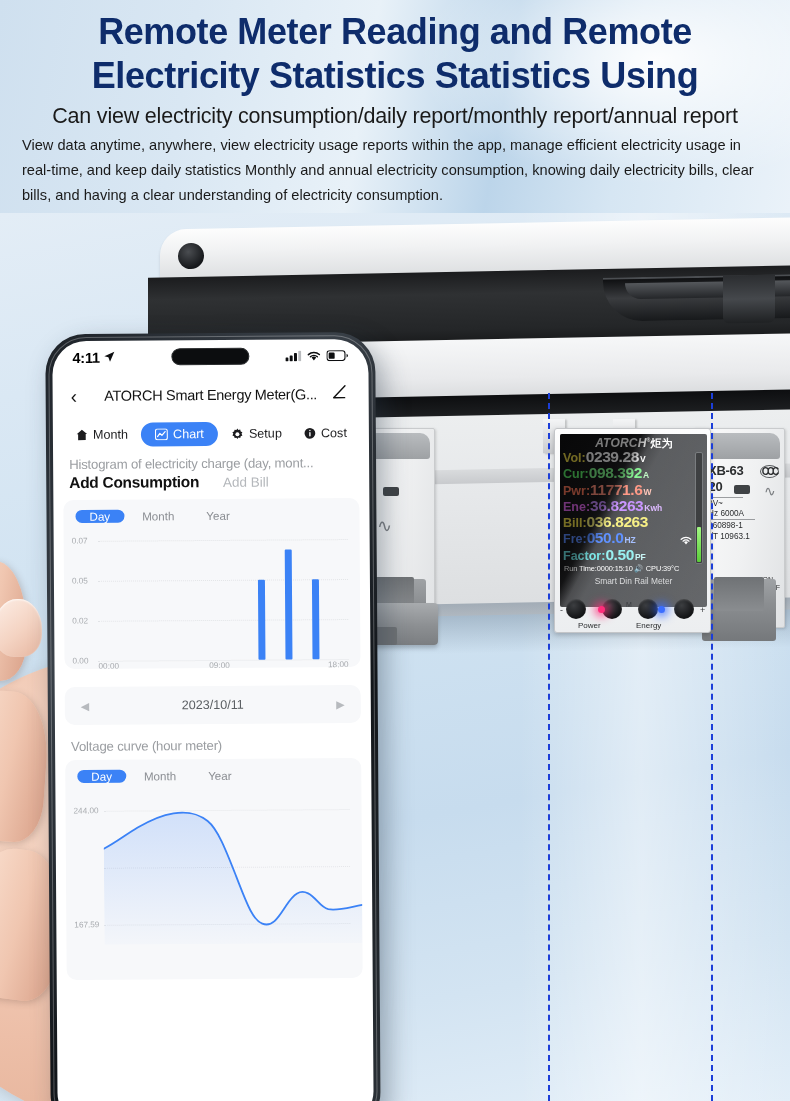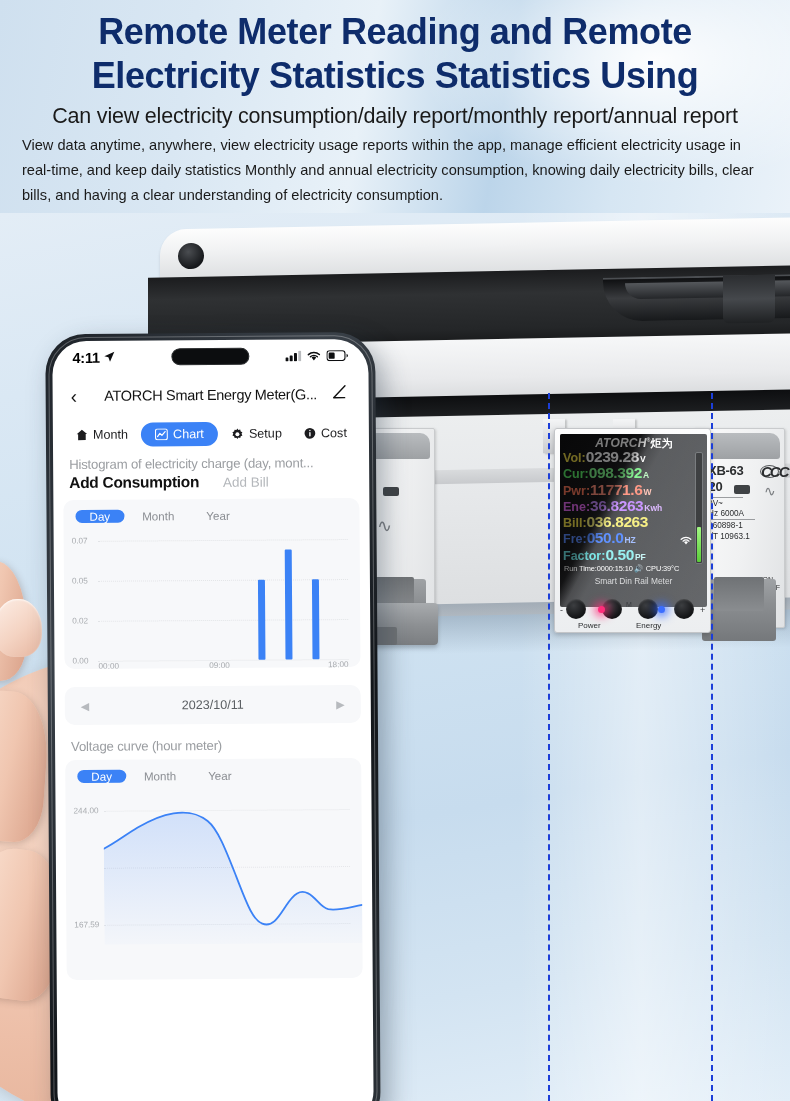--- a/index.html
+++ b/index.html
@@ -146,22 +146,22 @@
     background: linear-gradient(180deg,#b9bcbf,#9ea1a4);
     border-radius: 3px 10px 3px 3px;
   }
   .brk .txt { position:absolute; left:5px; top:34px; right:4px;
     font-size: 8.2px; color:#2b2d2f; line-height:1.26; font-family:"Liberation Sans", sans-serif;}
   .brk .model { font-size: 13px; font-weight: 600; letter-spacing:-0.3px; display:block; }
   .brk .amp { font-size: 13px; font-weight: 600; display:block; margin-bottom:1px; }
   .brk .spec { display:block; border-top:1px solid #9b9da0; padding-top:1px; width:44px;}
   .brk .cert {
     position:absolute; right:5px; top:36px; width:19px; height:13px;
-    font-size:15px; color:#2b2d2f; border:1px solid #55585b; border-radius:50%;
-    text-align:center; line-height:12px; letter-spacing:-2px; font-weight:bold;font-style:italic;
+    font-size:10px; color:#2b2d2f; border:1px solid #55585b; border-radius:50%;
+    text-align:center; line-height:12px; letter-spacing:-2px; font-weight:bold;
   }
   .brk .win {
     position:absolute; width:16px; height:9px; background:#3f4245; border-radius:2px;
   }
   .brk .onoff { position:absolute; right:4px; bottom:34px; font-size:7px; color:#2b2d2f; line-height:1.25; }
   .brk .lever {
     position:absolute; left:8px; bottom:-14px; right:8px; height:62px;
     background: linear-gradient(180deg,#9fa2a5 0%, #8b8e91 40%, #75787b 100%);
     border-radius: 3px;
   }

